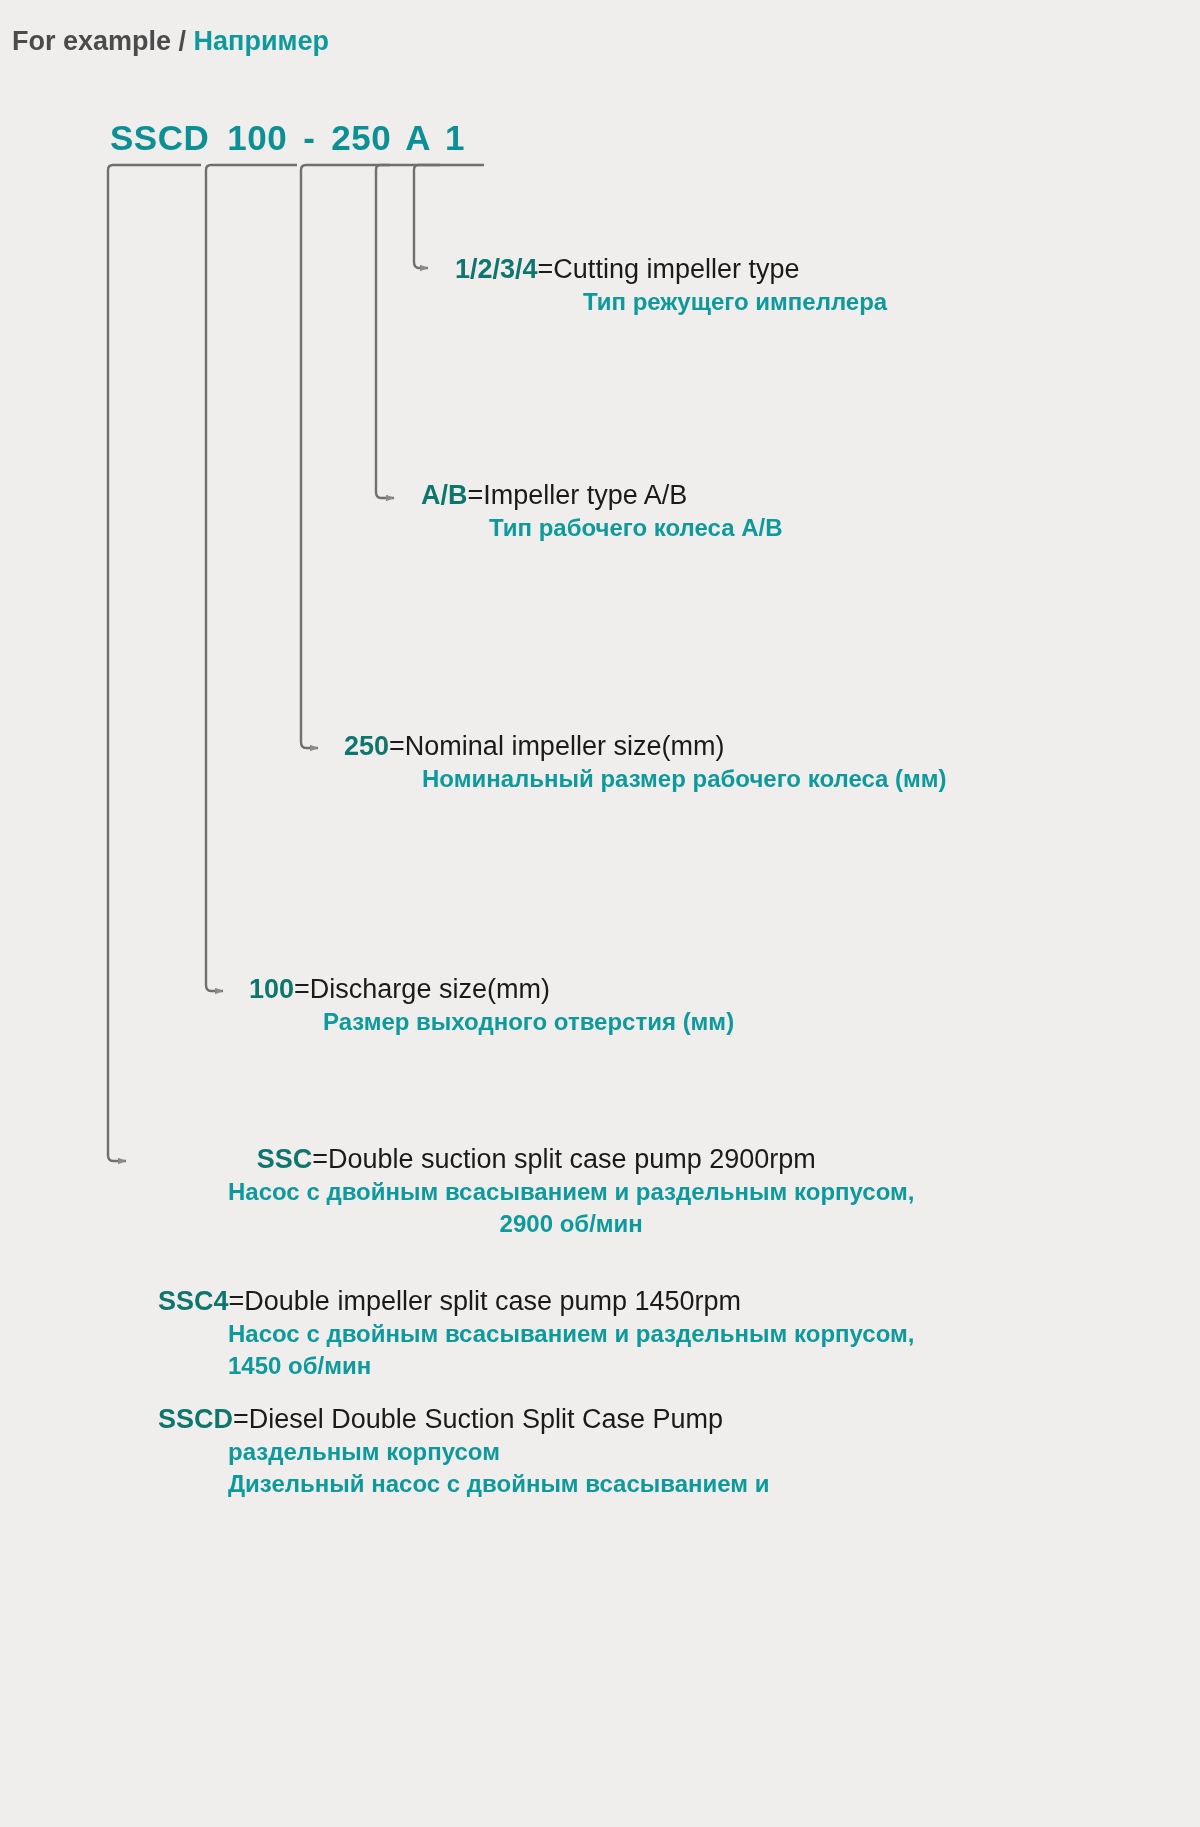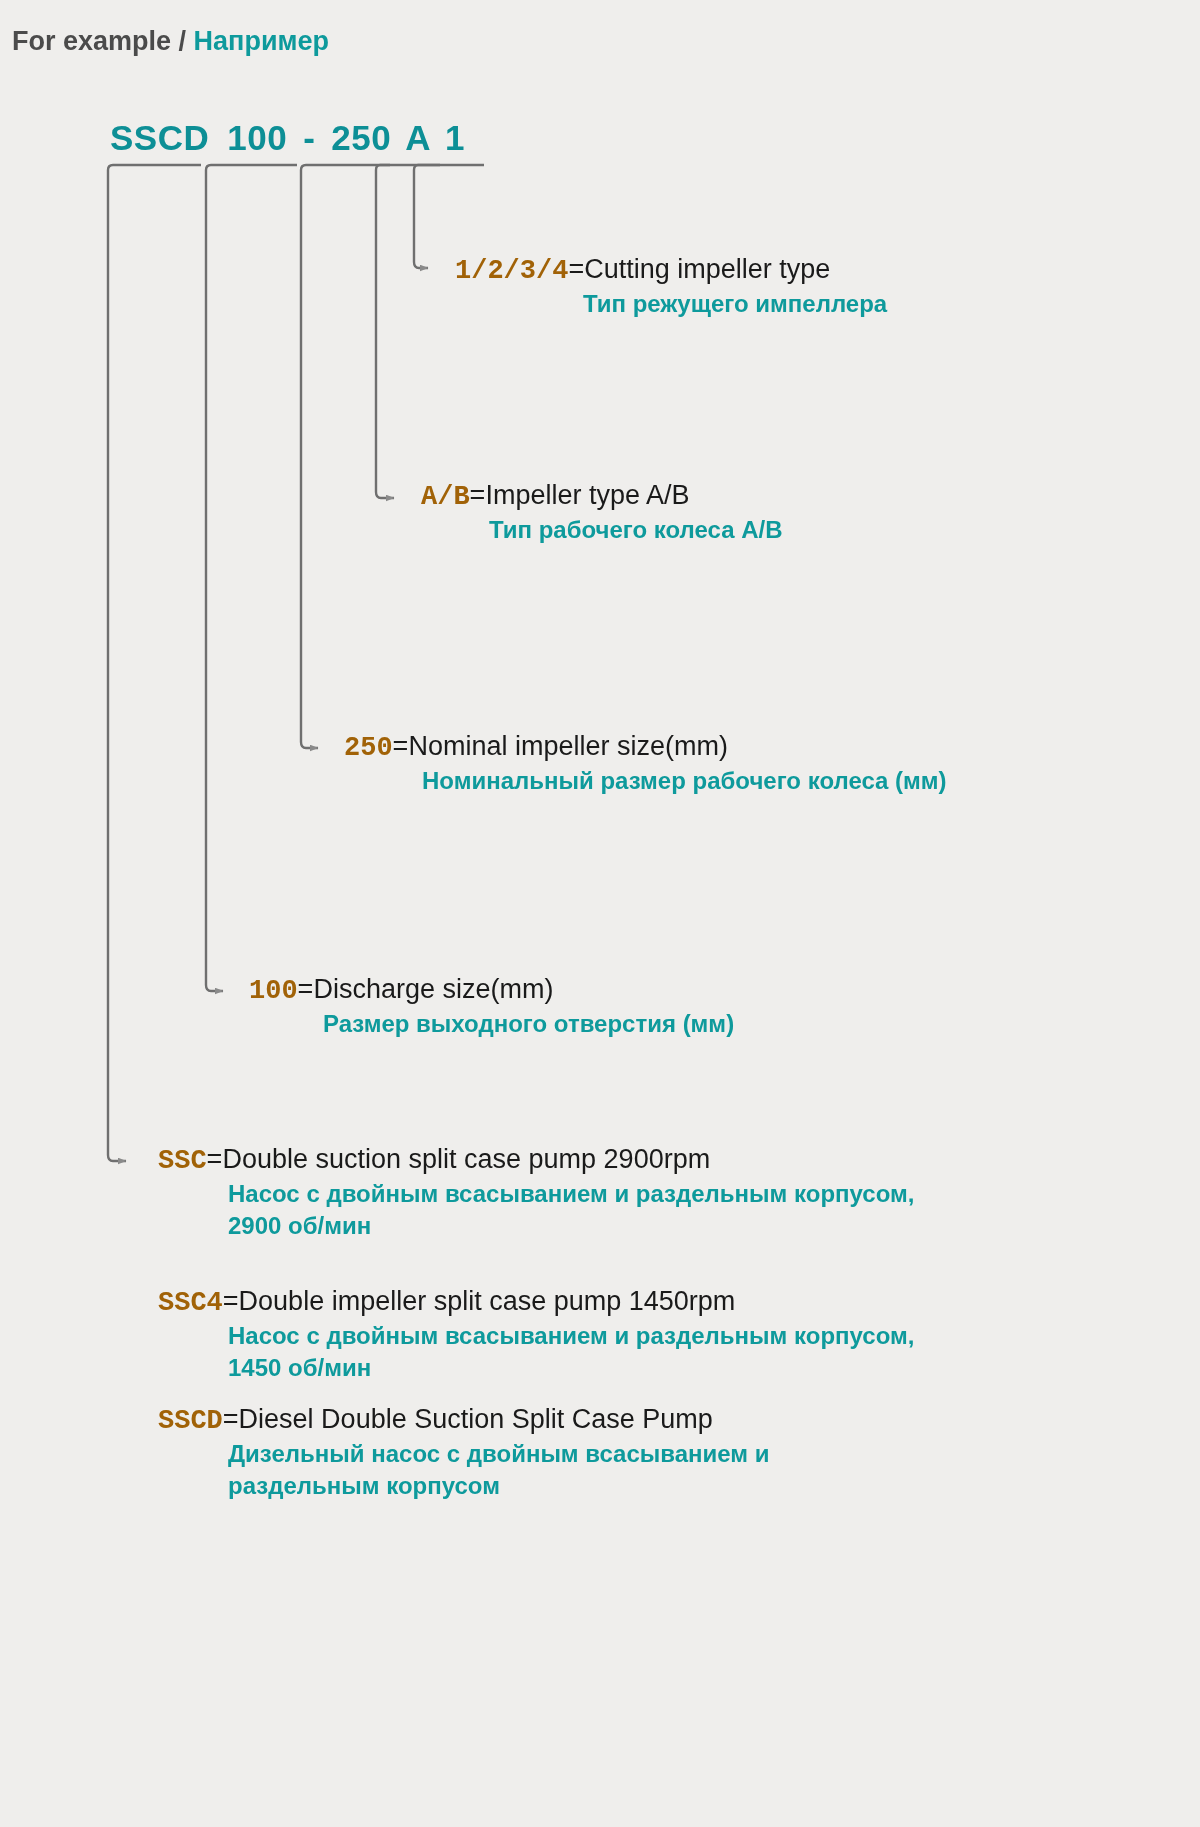--- a/index.html
+++ b/index.html
@@ -62,23 +62,22 @@
     position: absolute;
     white-space: nowrap;
   }
   .ann .en {
     font-size: 27px;
     color: #1a1a1a;
     line-height: 1.22;
     white-space: nowrap;
   }
   .ann .en .key {
-    color: #a16207;
+    color: #0f766e;
     font-weight: bold;
-    font-family: Liberation Mono, monospace;
   }
   .ann .ru {
     font-size: 24px;
     color: #0e9a9c;
     font-weight: bold;
     line-height: 1.34;
     white-space: nowrap;
   }
   .ann .ru-wrap {
     margin-top: 0;
@@ -145,37 +144,37 @@
     </div>
   </div>
 
   <div class="ann" style="left:249px; top:973px;">
     <div class="en"><span class="key">100</span><span>=</span><span>Discharge size(mm)</span></div>
     <div class="ru-wrap indent-4">
       <div class="ru">Размер выходного отверстия (мм)</div>
     </div>
   </div>
 
-  <div class="ann" style="left:158px; top:1143px;">
+  <div class="ann" style="left:158px; top:1143px;text-align:center;">
     <div class="en"><span class="key">SSC</span><span>=</span><span>Double suction split case pump 2900rpm</span></div>
     <div class="ru-wrap indent-5">
       <div class="ru">Насос с двойным всасыванием и раздельным корпусом,</div>
       <div class="ru">2900 об/мин</div>
     </div>
   </div>
 
   <div class="ann" style="left:158px; top:1285px;">
     <div class="en"><span class="key">SSC4</span><span>=</span><span>Double impeller split case pump 1450rpm</span></div>
     <div class="ru-wrap indent-5">
       <div class="ru">Насос с двойным всасыванием и раздельным корпусом,</div>
       <div class="ru">1450 об/мин</div>
     </div>
   </div>
 
   <div class="ann" style="left:158px; top:1403px;">
     <div class="en"><span class="key">SSCD</span><span>=</span><span>Diesel Double Suction Split Case Pump</span></div>
     <div class="ru-wrap indent-5">
+      <div class="ru">раздельным корпусом</div>
       <div class="ru">Дизельный насос с двойным всасыванием и</div>
-      <div class="ru">раздельным корпусом</div>
     </div>
   </div>
 
 </div>
 
 </body></html>

